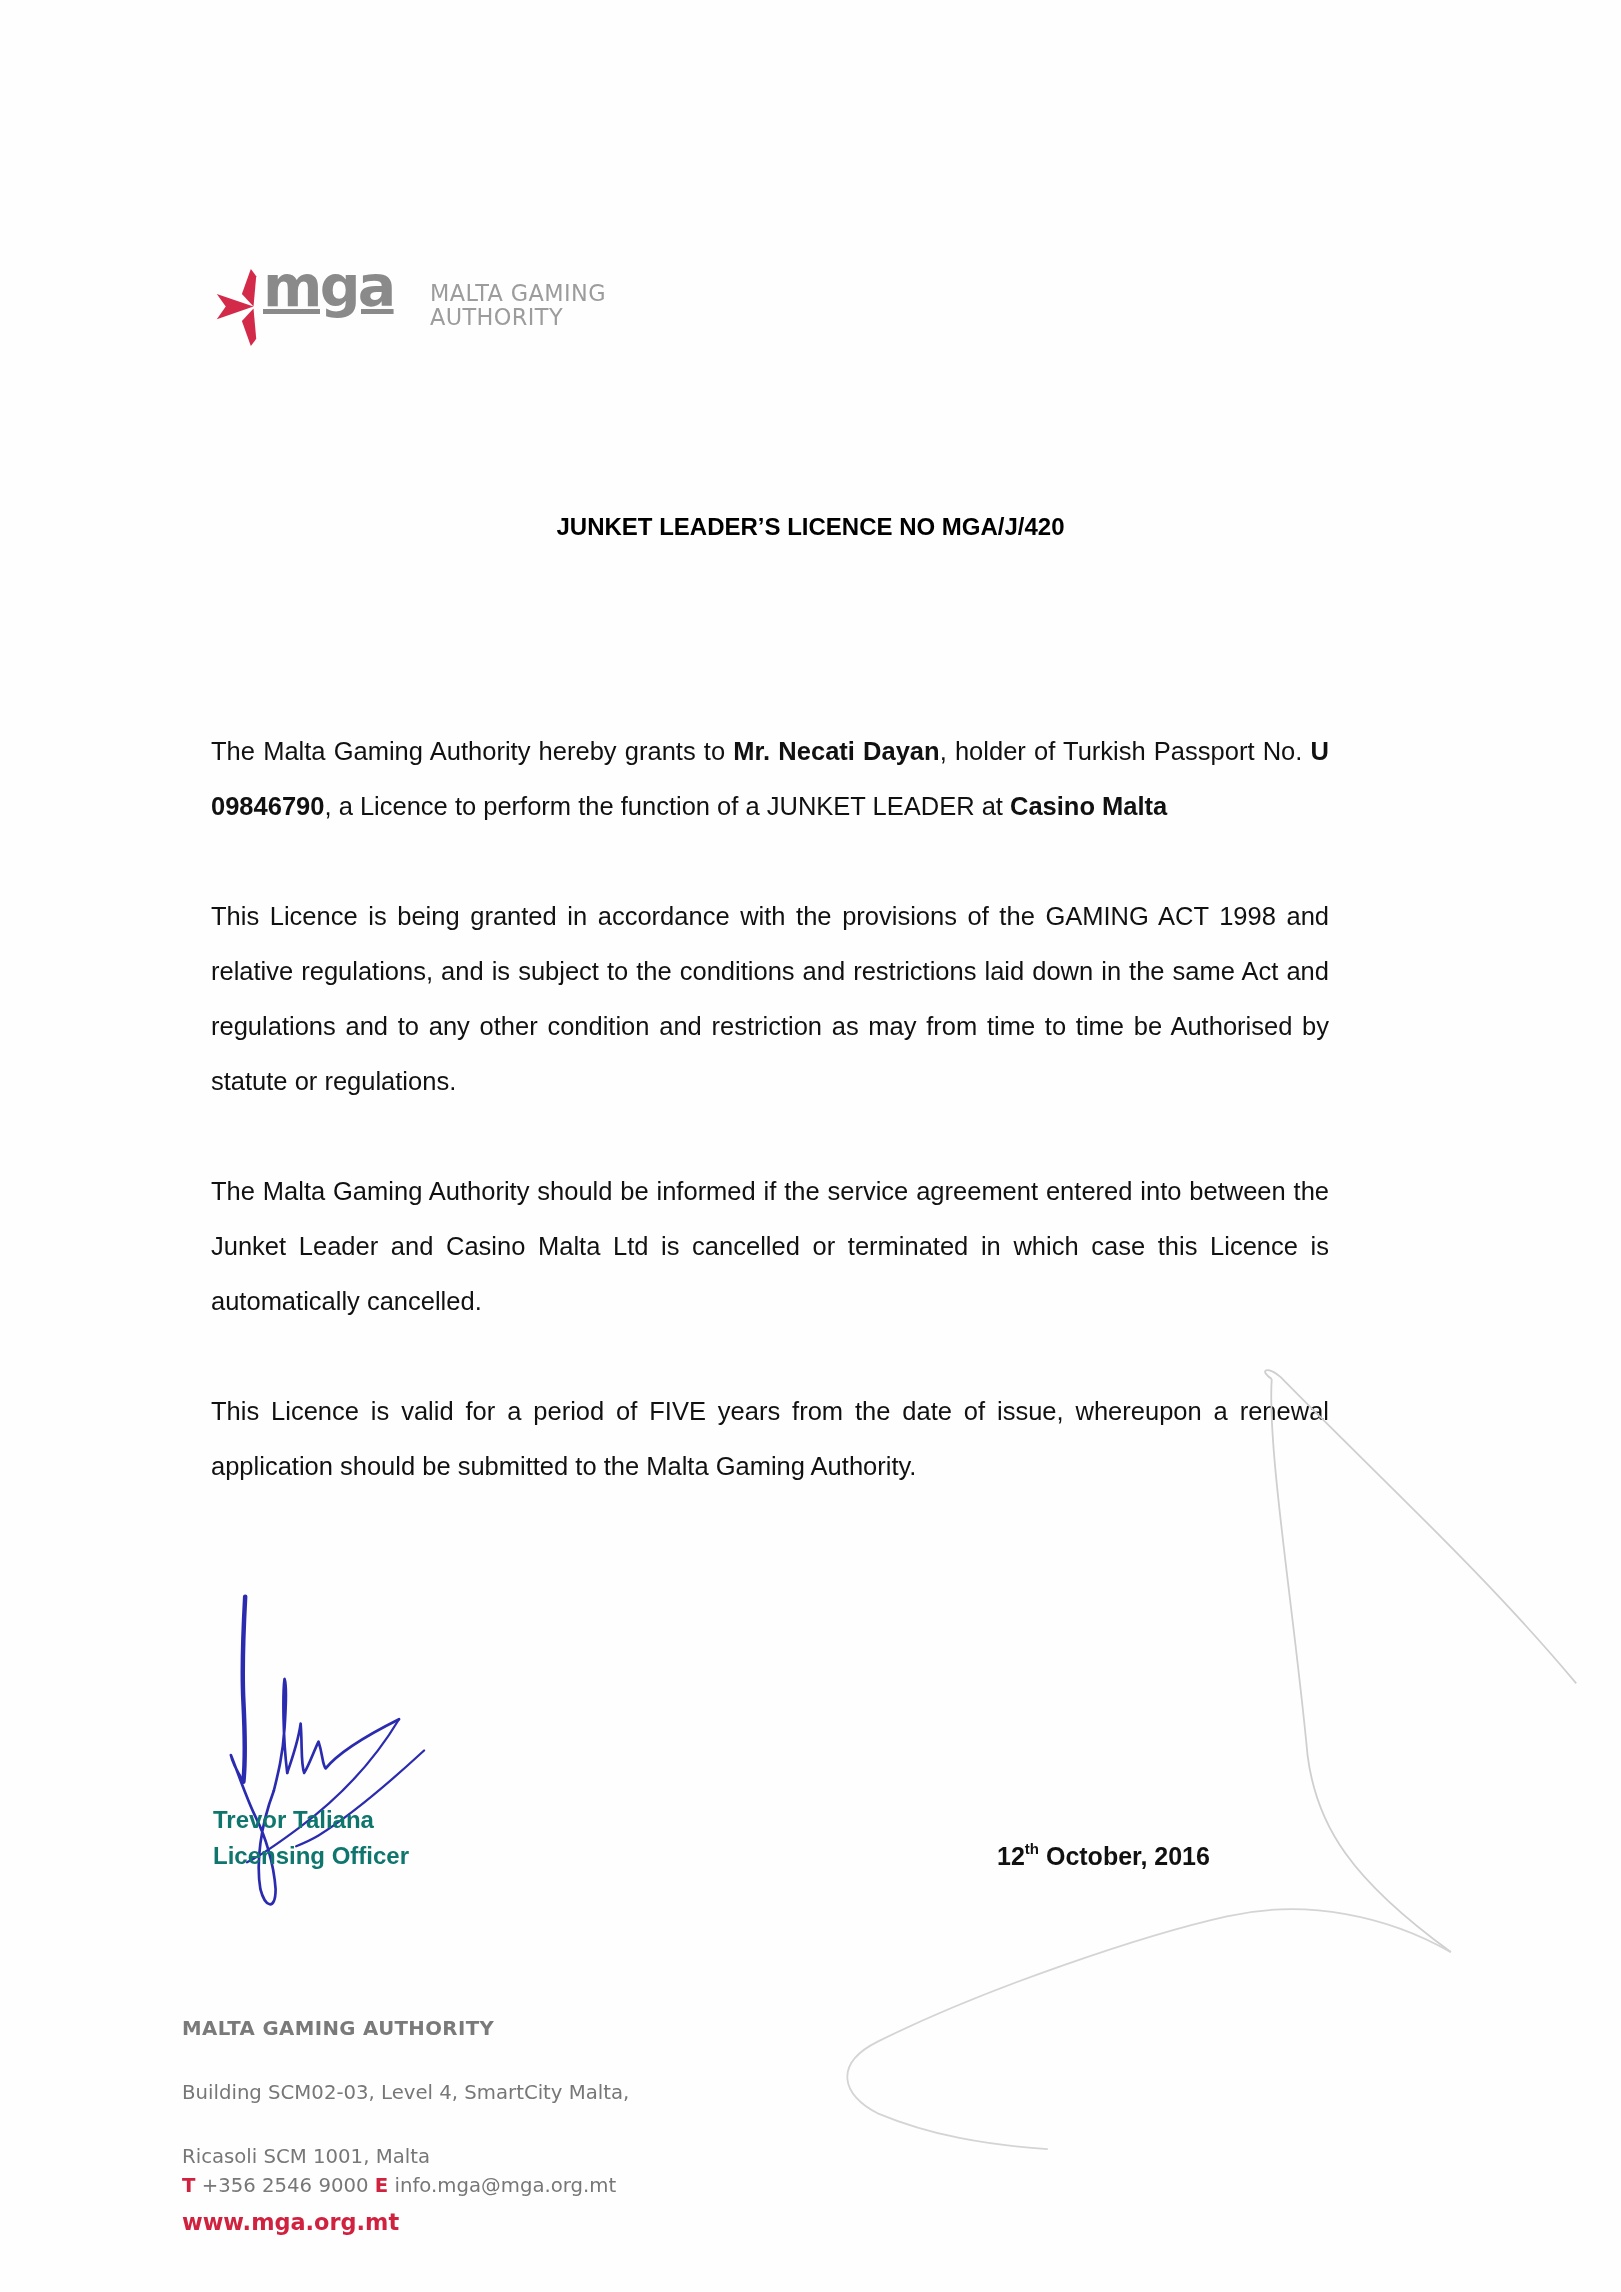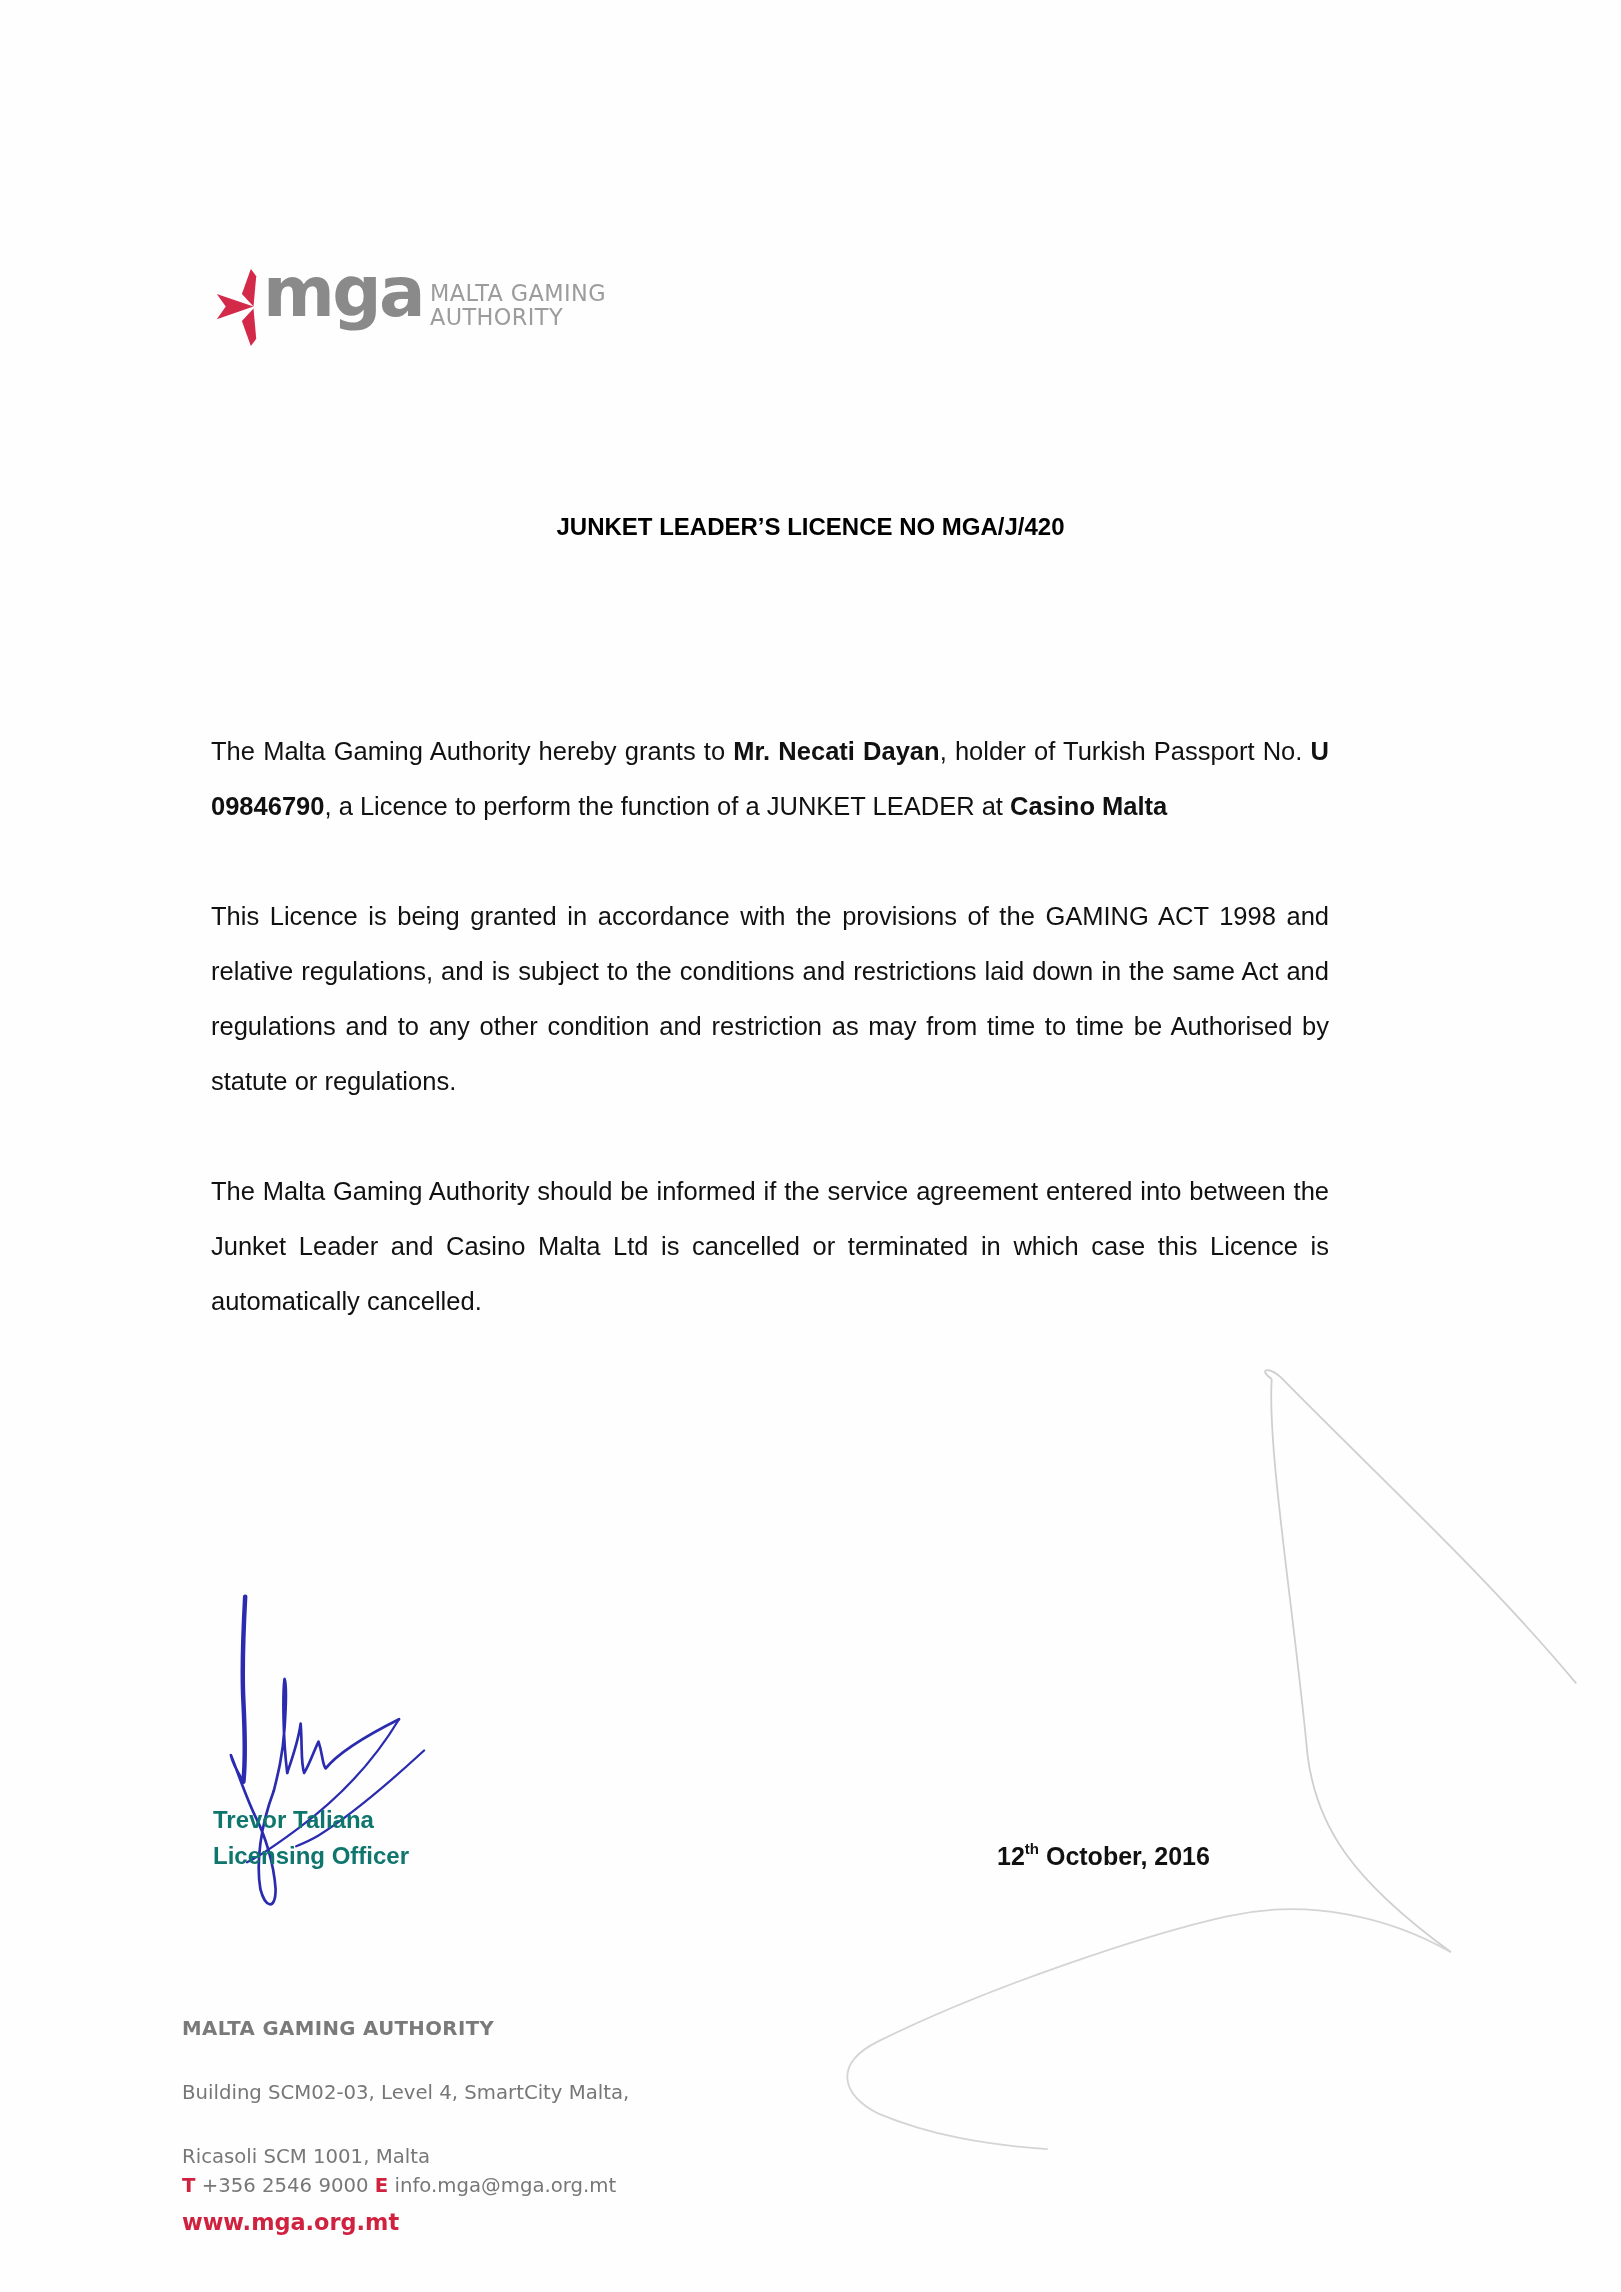--- a/index.html
+++ b/index.html
@@ -4,21 +4,21 @@
   <style>
     html, body { margin: 0; padding: 0; background: #ffffff; }
     body { width: 1621px; height: 2293px; position: relative; overflow: hidden;
            font-family: "Liberation Sans", sans-serif; color: #111; }
     .page { position: absolute; left: 0; top: 0; width: 1621px; height: 2293px; background: #fefefe; }
 
     
     .logo { position: absolute; left: 215px; top: 267px; width: 430px; height: 85px; }
     .logo-cross { position: absolute; left: 0; top: 0; width: 43px; height: 81px; }
     .logo-mga { position: absolute; left: 48px; top: -9px; font-family: "DejaVu Sans", sans-serif;
-                font-weight: bold; font-size: 69px; line-height: 1; color: #8a8a8a; letter-spacing: -2.7px; }
+                font-weight: bold; font-size: 57px; line-height: 1; color: #8a8a8a; letter-spacing: -2.7px; text-decoration: underline; }
     .logo-text { position: absolute; left: 215px; top: 14.3px; font-family: "DejaVu Sans", sans-serif;
                  font-size: 22.4px; line-height: 24px; color: #9c9c9c; letter-spacing: 0.4px; }
     .logo-text div { white-space: nowrap; }
 
     
     .title { position: absolute; left: 0; width: 1621px; top: 507px; text-align: center;
              font-weight: bold; font-size: 24px; line-height: 39px; color: #000000; }
     .title div { white-space: nowrap; }
 
     
@@ -63,20 +63,21 @@
   </div>
 
   <div class="title">
     <div>JUNKET  LEADER’S  LICENCE  NO MGA/J/420</div>
   </div>
 
   <div class="body-text">
     <p class="para"><span>The Malta Gaming Authority hereby grants to </span><b>Mr. Necati Dayan</b><span>, holder of Turkish Passport No. </span><b>U 09846790</b><span>, a Licence to perform the function of a JUNKET LEADER at </span><b>Casino Malta</b></p>
     <p class="para">This Licence is being granted in accordance with the provisions of the GAMING ACT 1998 and relative regulations, and is subject to the conditions and restrictions laid down in the same Act and regulations and to any other condition and restriction as may from time to time be Authorised by statute or regulations.</p>
     <p class="para">The Malta Gaming Authority should be informed if the service agreement entered into between the Junket Leader and Casino Malta Ltd is cancelled or terminated in which case this Licence is automatically cancelled.</p>
+    <p class="para">This Licence is valid for a period of FIVE years from the date of issue, whereupon a renewal application should be submitted to the Malta Gaming Authority.</p>
   </div>
 
   <svg class="seal" viewBox="0 0 910 950">
     <path d="M520,40 C505,30 515,25 530,38 C640,150 760,260 860,380" fill="none" stroke="#cfcfcf" stroke-width="2"></path>
     <path d="M520,40 C515,120 545,300 560,460 C570,540 610,600 720,680" fill="none" stroke="#cfcfcf" stroke-width="2"></path>
     <path d="M720,680 C650,640 560,620 470,640 C380,660 200,720 80,780 C30,805 40,840 80,860 C140,885 200,895 270,900" fill="none" stroke="#d4d4d4" stroke-width="2"></path>
   </svg>
 
   <svg class="signature" viewBox="0 0 250 360">
     <g fill="none" stroke="#2b2bb0" stroke-linecap="round" stroke-linejoin="round">

